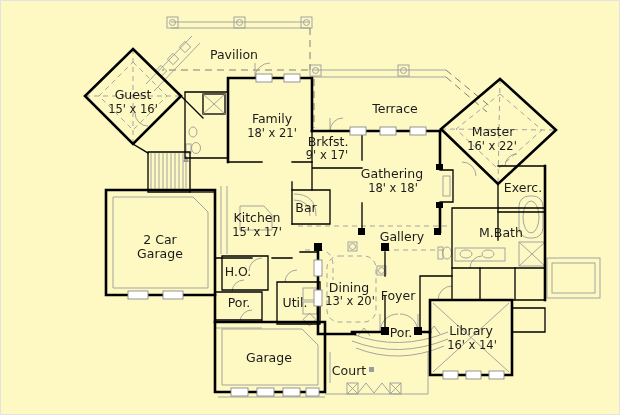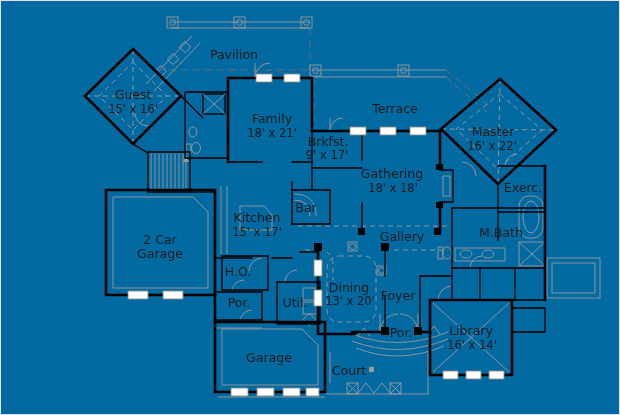--- a/index.html
+++ b/index.html
@@ -1,16 +1,16 @@
 <!DOCTYPE html>
 <html><head>
 <meta charset="utf-8">
 <style>
   html,body{margin:0;padding:0;background:#fff;}
-  .page{position:relative;width:620px;height:415px;background:#0369a1;overflow:hidden;
+  .page{position:relative;width:620px;height:415px;background:#fef9c3;overflow:hidden;
         font-family:"DejaVu Sans",sans-serif;}
   svg{display:block;}
   .w3{stroke:#000;stroke-width:2.6;fill:none;stroke-linecap:square;}
   .w2{stroke:#000;stroke-width:1.3;fill:none;stroke-linecap:square;}
   .g {stroke:#9b9b9b;stroke-width:0.9;fill:none;}
   .gd{stroke:#9b9b9b;stroke-width:0.9;fill:none;stroke-dasharray:5 4;}
   .kd{stroke:#6f6f6f;stroke-width:0.9;fill:none;stroke-dasharray:7 5;}
   .win{fill:#ffffff;stroke:#8a8a8a;stroke-width:0.9;}
   .blk{fill:#000;stroke:none;}
   .gry{fill:#9b9b9b;stroke:none;}

